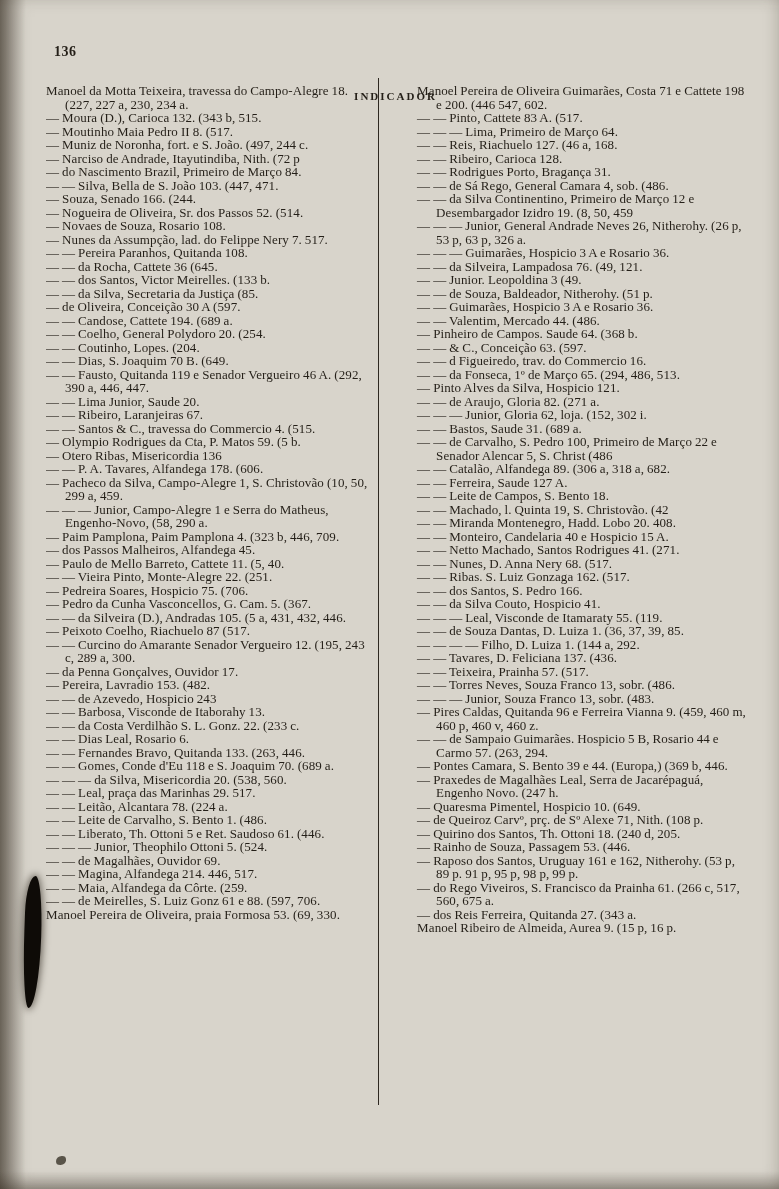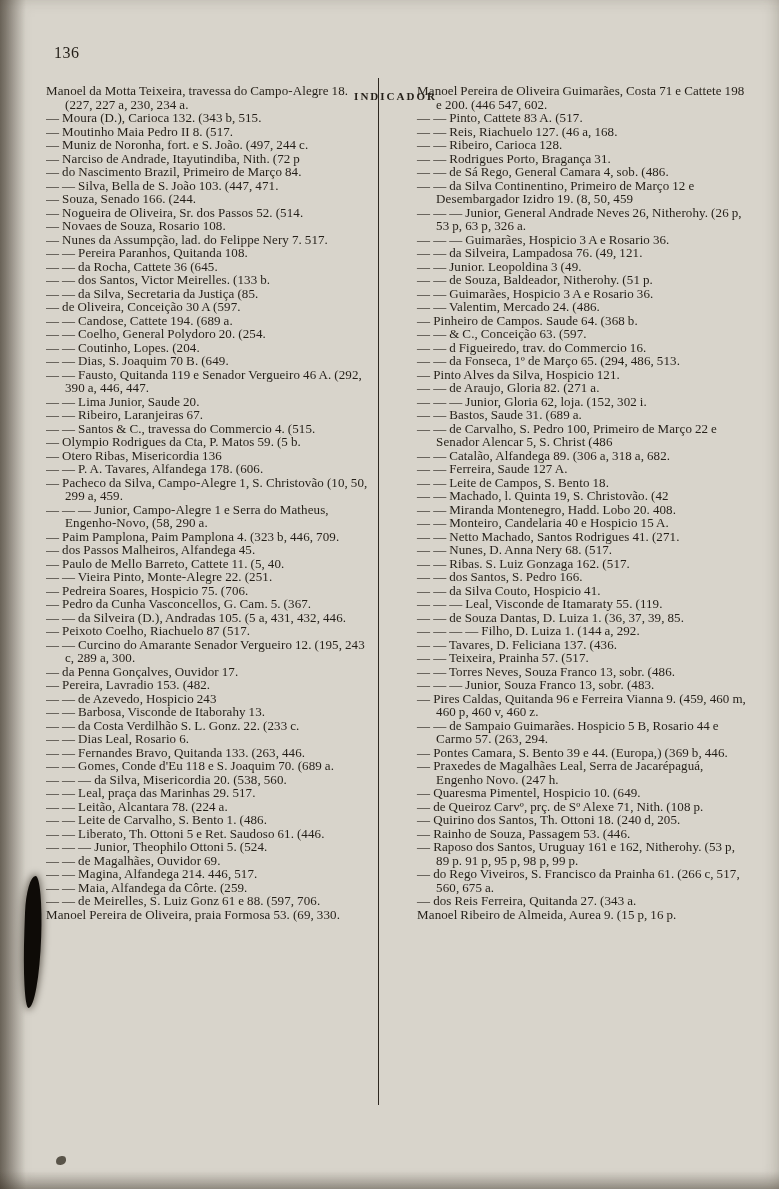--- a/index.html
+++ b/index.html
@@ -18,21 +18,21 @@
     color:#241f18;
     box-shadow:inset 18px 0 26px -14px rgba(60,50,38,.45),
                inset -8px 0 18px -10px rgba(60,50,38,.25),
                inset 0 -10px 22px -12px rgba(60,50,38,.3);
   }
   .header{
     position:absolute;top:44px;left:46px;right:34px;height:20px;
   }
   .page-number{
     position:absolute;left:8px;top:0;
-    font-size:16px;font-weight:400;letter-spacing:.5px;
+    font-size:14px;font-weight:700;letter-spacing:.5px;
   }
   .running-title{
     position:absolute;left:0;right:0;top:2px;
     text-align:center;
     font-size:11px;font-weight:700;letter-spacing:2px;margin-top:44px;
   }
   .columns{
     position:absolute;top:84px;left:46px;right:30px;bottom:56px;
     display:flex;
   }
@@ -144,32 +144,33 @@
         <p class="entry">— — de Magalhães, Ouvidor 69.</p>
         <p class="entry">— — Magina, Alfandega 214. 446, 517.</p>
         <p class="entry">— — Maia, Alfandega da Côrte. (259.</p>
         <p class="entry">— — de Meirelles, S. Luiz Gonz 61 e 88. (597, 706.</p>
         <p class="entry">Manoel Pereira de Oliveira, praia Formosa 53. (69, 330.</p>
       </div>
     <div class="divider"></div>
     <div class="column right" id="col-right">
         <p class="entry">Manoel Pereira de Oliveira Guimarães, Costa 71 e Cattete 198 e 200. (446 547, 602.</p>
         <p class="entry">— — Pinto, Cattete 83 A. (517.</p>
+        <p class="entry">— — — Lima, Primeiro de Março 64.</p>
         <p class="entry">— — Reis, Riachuelo 127. (46 a, 168.</p>
         <p class="entry">— — Ribeiro, Carioca 128.</p>
         <p class="entry">— — Rodrigues Porto, Bragança 31.</p>
         <p class="entry">— — de Sá Rego, General Camara 4, sob. (486.</p>
         <p class="entry">— — da Silva Continentino, Primeiro de Março 12 e Desembargador Izidro 19. (8, 50, 459</p>
         <p class="entry">— — — Junior, General Andrade Neves 26, Nitherohy. (26 p, 53 p, 63 p, 326 a.</p>
         <p class="entry">— — — Guimarães, Hospicio 3 A e Rosario 36.</p>
         <p class="entry">— — da Silveira, Lampadosa 76. (49, 121.</p>
         <p class="entry">— — Junior. Leopoldina 3 (49.</p>
         <p class="entry">— — de Souza, Baldeador, Nitherohy. (51 p.</p>
         <p class="entry">— — Guimarães, Hospicio 3 A e Rosario 36.</p>
-        <p class="entry">— — Valentim, Mercado 24. (486.</p>
+        <p class="entry">— — Valentim, Mercado 44. (486.</p>
         <p class="entry">— Pinheiro de Campos. Saude 64. (368 b.</p>
         <p class="entry">— — &amp; C., Conceição 63. (597.</p>
         <p class="entry">— — d  Figueiredo, trav. do Commercio 16.</p>
         <p class="entry">— — da Fonseca, 1º de Março 65. (294, 486, 513.</p>
         <p class="entry">— Pinto Alves da Silva, Hospicio 121.</p>
         <p class="entry">— — de Araujo, Gloria 82. (271 a.</p>
         <p class="entry">— — — Junior, Gloria 62, loja. (152, 302 i.</p>
         <p class="entry">— — Bastos, Saude 31. (689 a.</p>
         <p class="entry">— — de Carvalho, S. Pedro 100, Primeiro de Março 22 e Senador Alencar 5, S. Christ (486</p>
         <p class="entry">— — Catalão, Alfandega 89. (306 a, 318 a, 682.</p>

